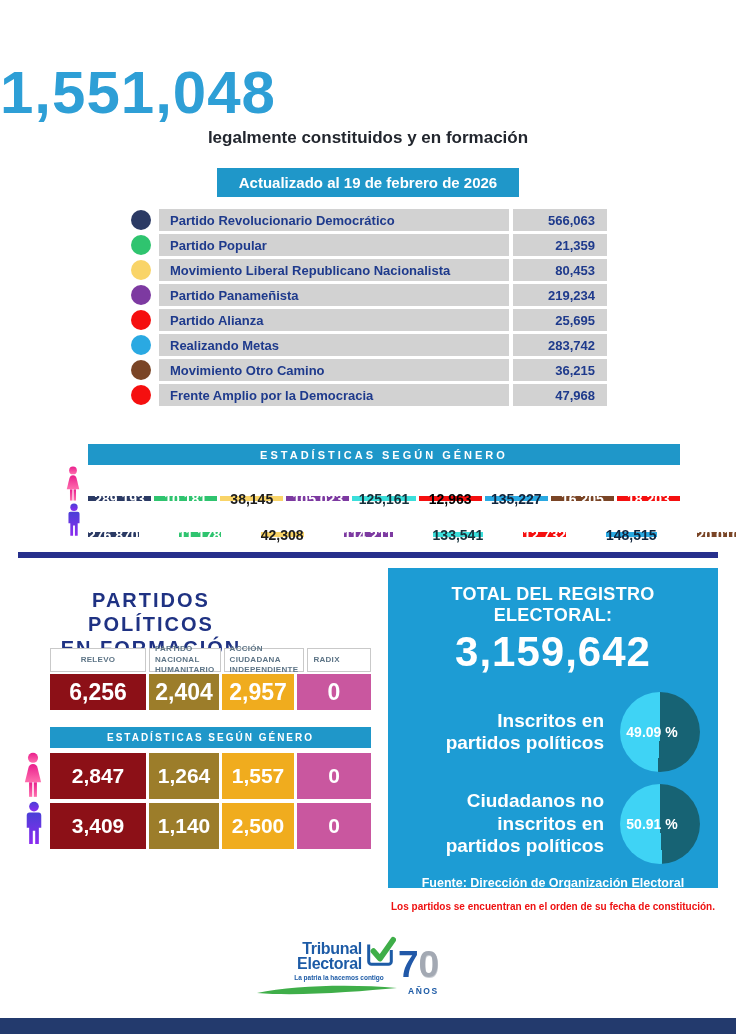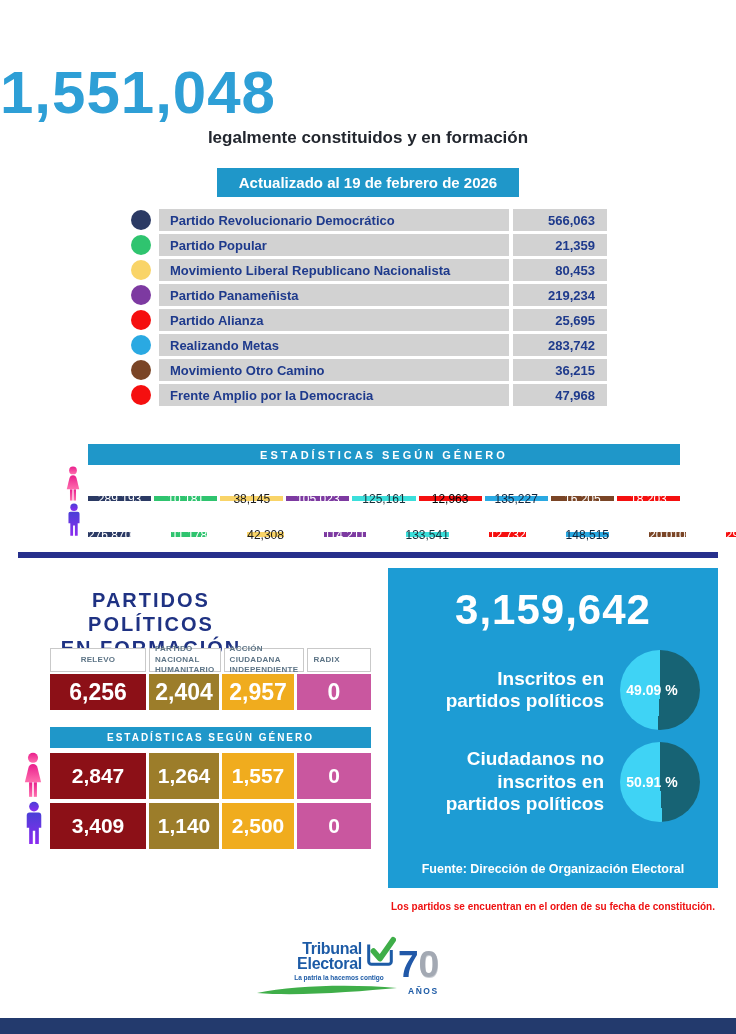--- a/index.html
+++ b/index.html
@@ -26,21 +26,21 @@
     justify-content:flex-end; padding-right:12px; font-size:13px; font-weight:700; color:#1e3a8c; }
 
   
   .gender-banner { position:absolute; left:88px; top:444px; width:592px; height:21px;
     background:#1f97c9; color:#fff; font-size:11px; font-weight:700; letter-spacing:3px;
     display:flex; align-items:center; justify-content:center; }
   .gender-row { position:absolute; left:88px; width:592px; height:33px; display:flex; gap:3px; }
   .gender-row.female { top:468px; }
   .gender-row.male { top:504px;gap:40px; }
   .gender-cell { flex:1; display:flex; align-items:center; justify-content:center;
-    font-size:12px; font-weight:400;margin-top:28px; }
+    font-size:14px; font-weight:700;margin-top:28px; }
   .icon-slot { position:absolute; }
 
   
   .divider { position:absolute; left:18px; top:552px; width:700px; height:6px; background:#27308c; }
 
   
   .formation-title { position:absolute; left:26px; top:588px; width:250px; text-align:center;
     font-size:20px; font-weight:700; color:#1f3283; letter-spacing:2px; line-height:24px; }
   .ftable { position:absolute; left:50px; top:648px; width:321px; }
   .ftable-headers, .ftable-values, .fg-row { display:flex; gap:3px; }
@@ -246,20 +246,21 @@
     <div class="fg-cell fcol-3" style="background-color: rgb(201, 87, 159);">0</div>
   </div>
   <div class="fg-row male">
     <div class="fg-cell fcol-0" style="background-color: rgb(140, 16, 23);">3,409</div>
     <div class="fg-cell fcol-1" style="background-color: rgb(156, 125, 42);">1,140</div>
     <div class="fg-cell fcol-2" style="background-color: rgb(240, 172, 30);">2,500</div>
     <div class="fg-cell fcol-3" style="background-color: rgb(201, 87, 159);">0</div>
   </div>
 
   <div class="registry">
+    <div class="registry-title">TOTAL DEL REGISTRO ELECTORAL:</div>
     <div class="registry-total">3,159,642</div>
     <div class="pie-row">
       <div class="pie-label">Inscritos en partidos políticos</div>
       <div class="pie-wrap">
         <div class="pie" style="background: conic-gradient(rgb(23, 99, 116) 0deg, rgb(23, 99, 116) 183.3deg, rgb(63, 211, 245) 183.3deg, rgb(63, 211, 245) 360deg);"></div>
         <div class="pie-pct">49.09 %</div>
       </div>
     </div>
     <div class="pie-row">
       <div class="pie-label">Ciudadanos no inscritos en partidos políticos</div>

